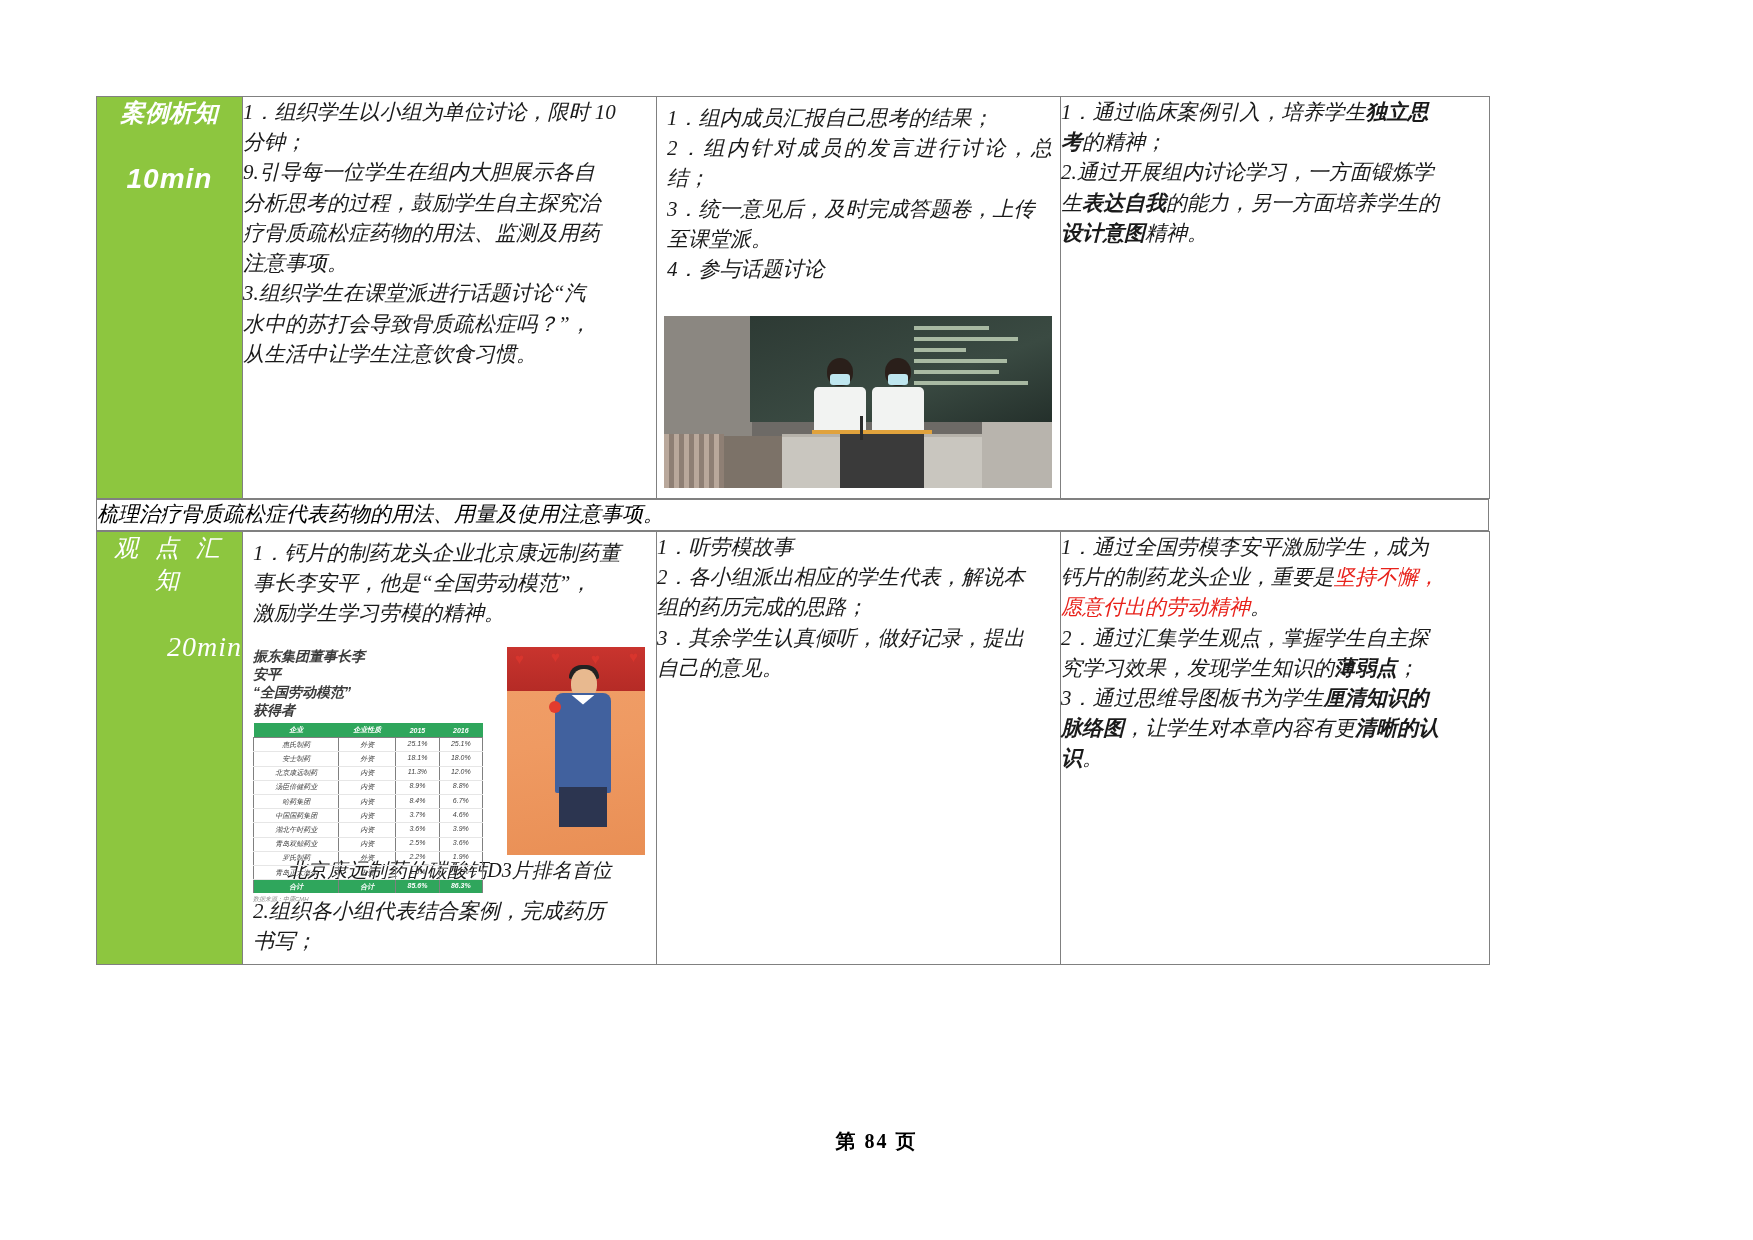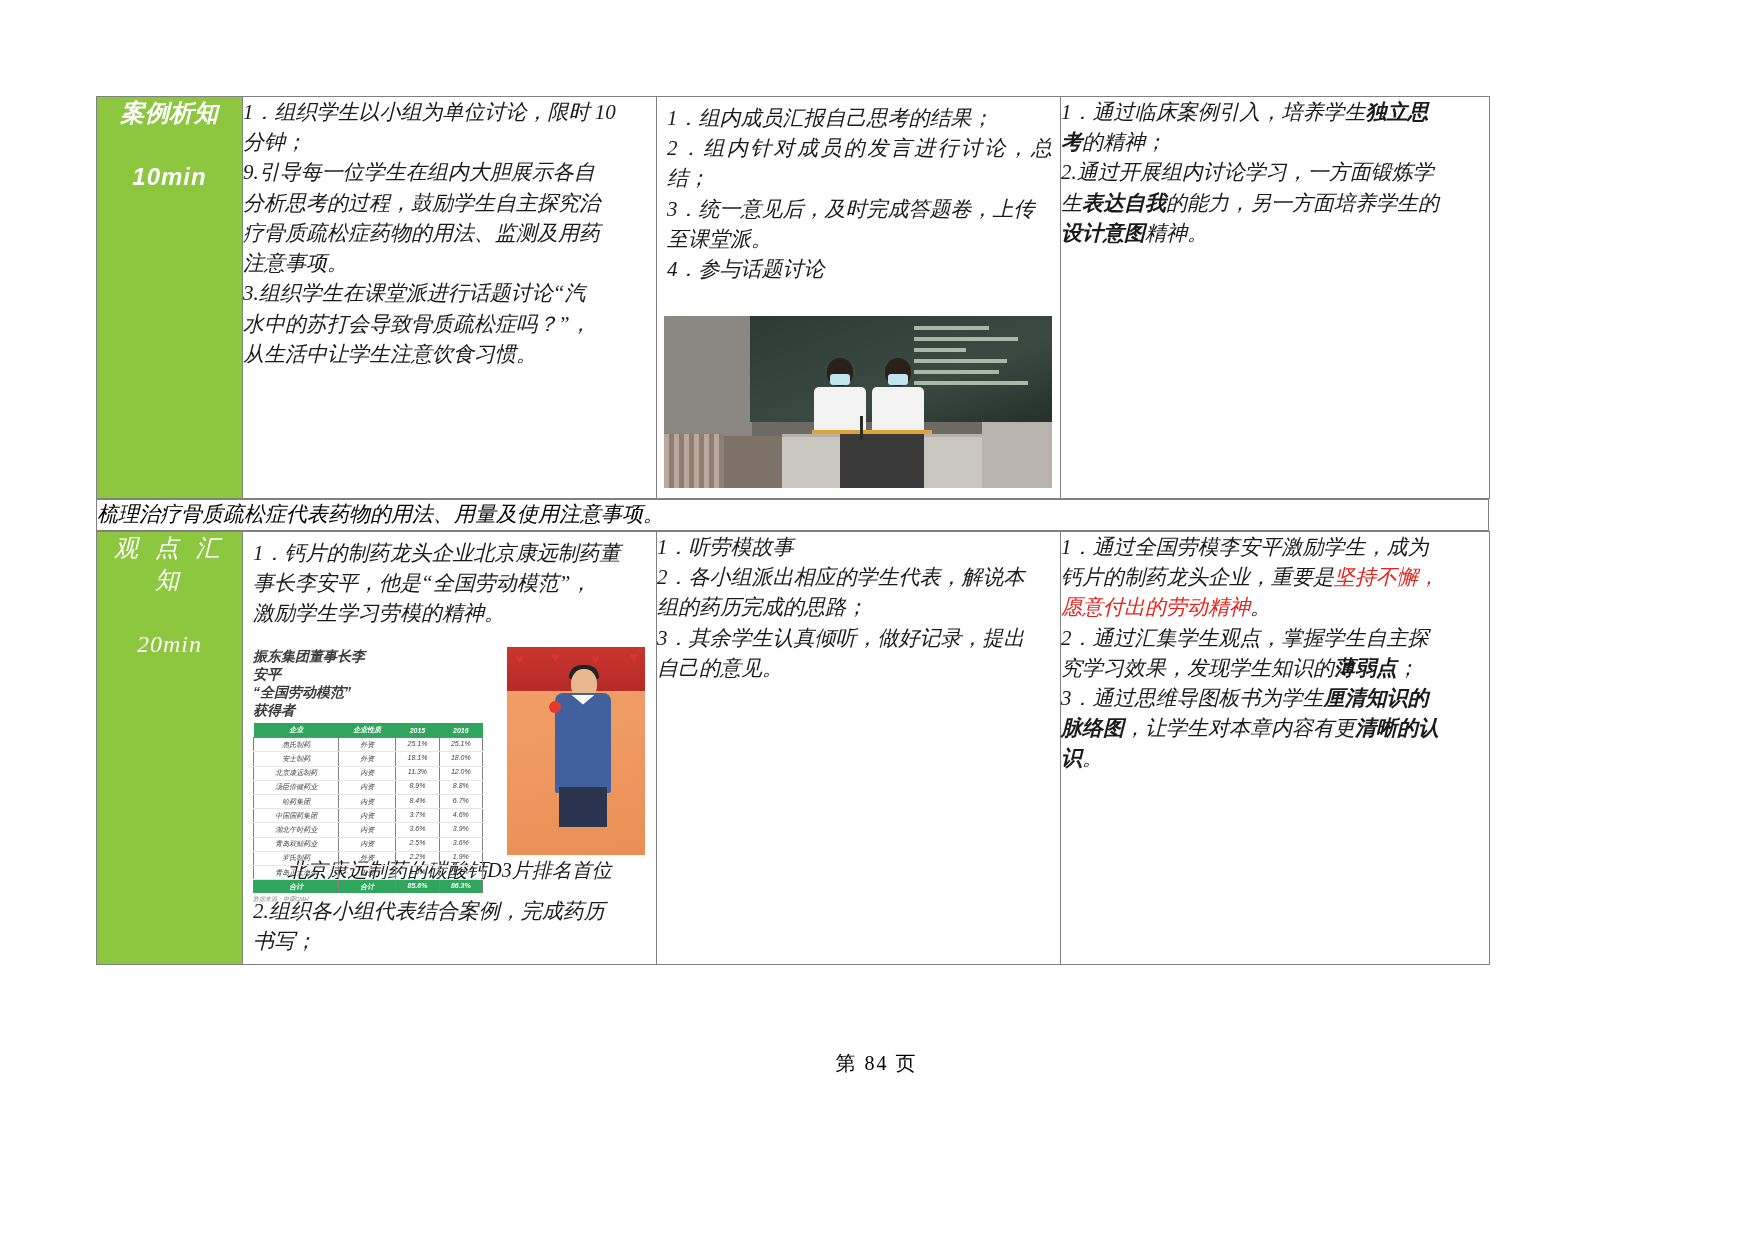--- a/index.html
+++ b/index.html
@@ -54,25 +54,25 @@
   }
   .stage-title {
     font-size: 24px;
     line-height: 1.35;
     letter-spacing: 0.5px;
     display: block;
     margin-bottom: 34px;
   }
   .stage-title.spaced { letter-spacing: 5px; font-weight: normal; font-size: 24px; }
   .stage-time {
-    font-size: 24px;
+    font-size: 28px;
     display: block;
     letter-spacing: 1px;
   }
-  .stage-time.serif { font-family: "Liberation Serif", serif; font-weight: normal; }
+  .stage-time.serif { font-family: "Liberation Serif", serif; font-weight: normal; text-align: right; }
 
   
   .txt {
     font-size: 21px;
     line-height: 1.44;
     padding: 6px 8px 8px 10px;
     color: #1a1a1a;
     text-align: justify;
   }
   .txt p { margin: 0; }
@@ -230,25 +230,26 @@
   .fig-caption {
     text-align: center;
     font-size: 20px;
     padding: 2px 0 6px 0;
     color: #1a1a1a;
   }
   
   .footer {
     position: absolute;
     left: 0;
-    top: 1050px;
+    top: 1128px;
     width: 1753px;
     text-align: center;
     font-size: 20px;
     letter-spacing: 2px;
+    font-weight: bold;
   }
 </style>
 </head>
 <body>
 
 <div class="page">
   <div class="sheet">
 
     <table class="doc">
       <tbody>

